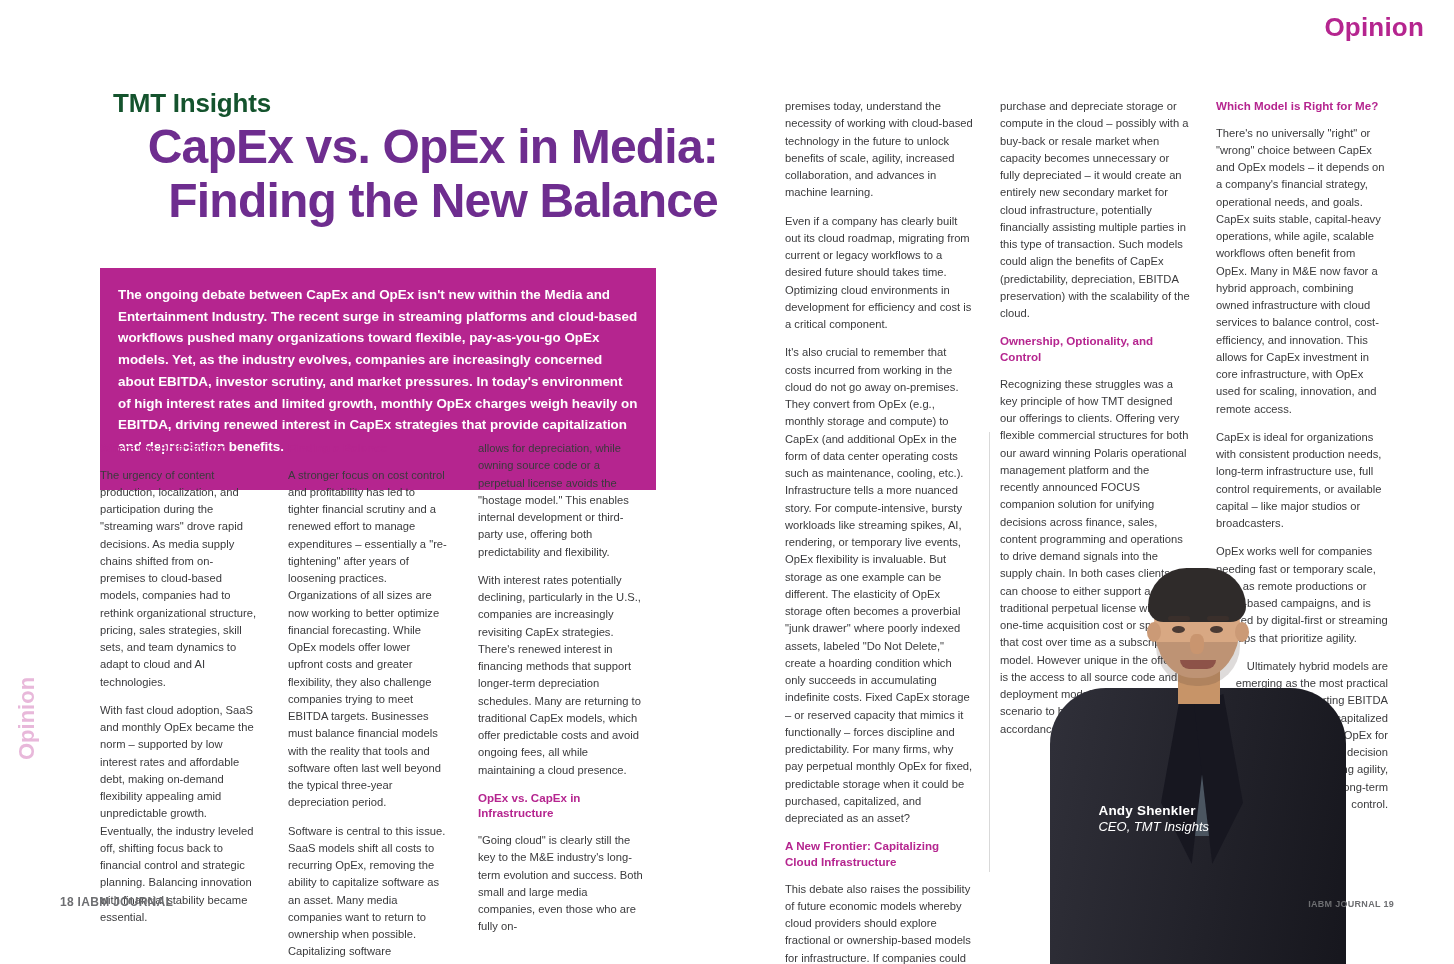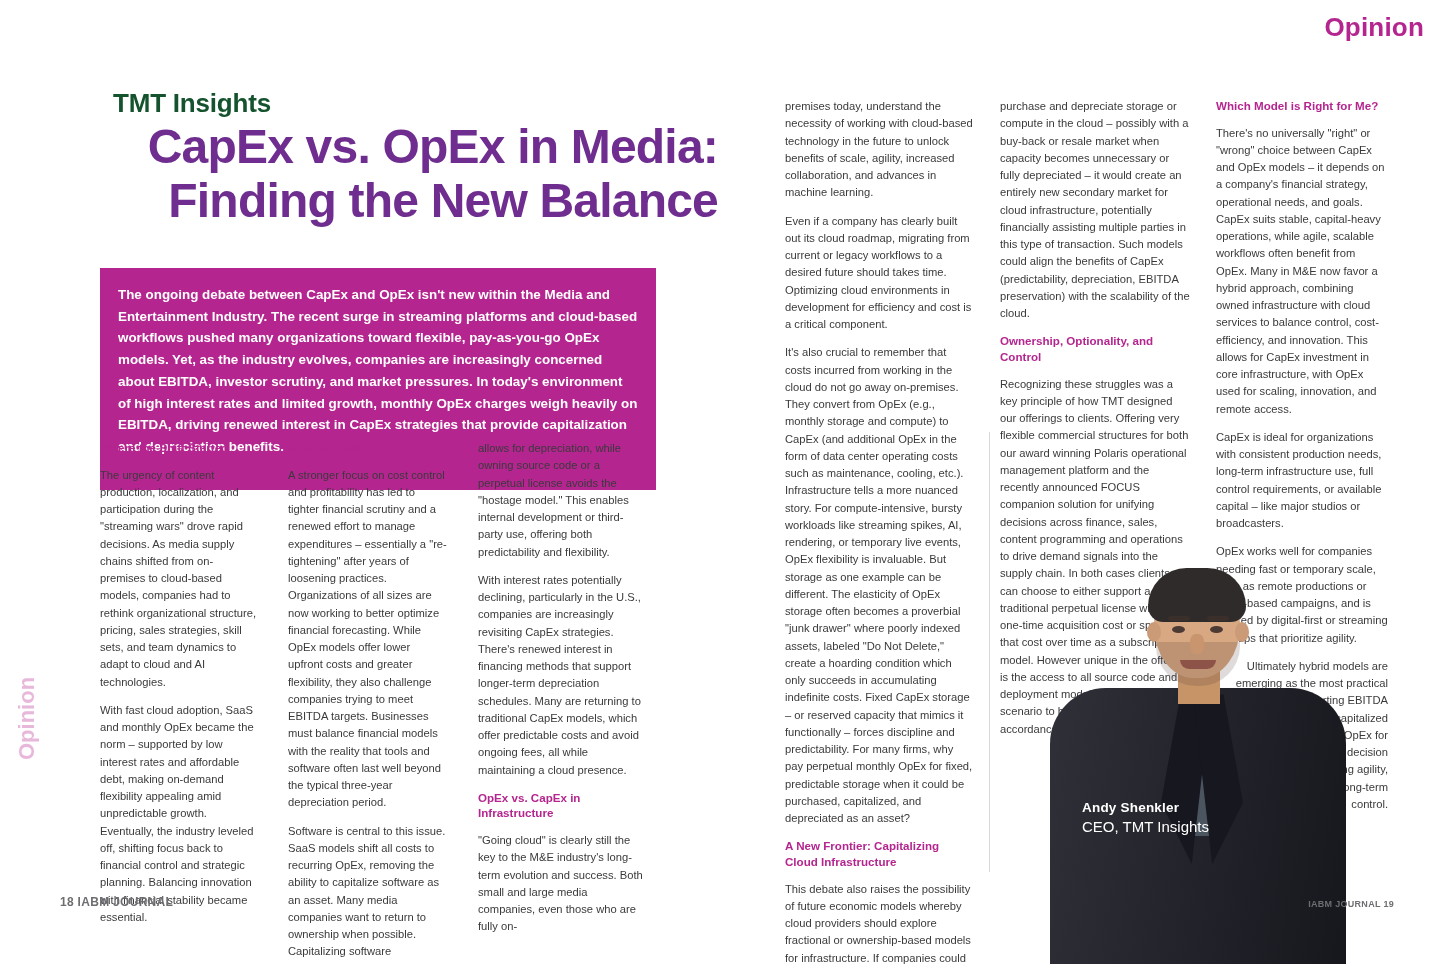--- a/index.html
+++ b/index.html
@@ -286,21 +286,22 @@
     color: #ffffff;
     text-align: left;
     line-height: 1.3;
   }
   .caption .nm {
     font-size: 13.5px;
     font-weight: bold;
     letter-spacing: 0.2px;
   }
   .caption .rl {
-    font-size: 15px;
+    font-size: 13px;
+    font-style: italic;
   }
 </style>
 </head>
 <body>
 
 <div class="page">
 
   <div class="opinion-top">Opinion</div>
   <div class="opinion-side">Opinion</div>
 

